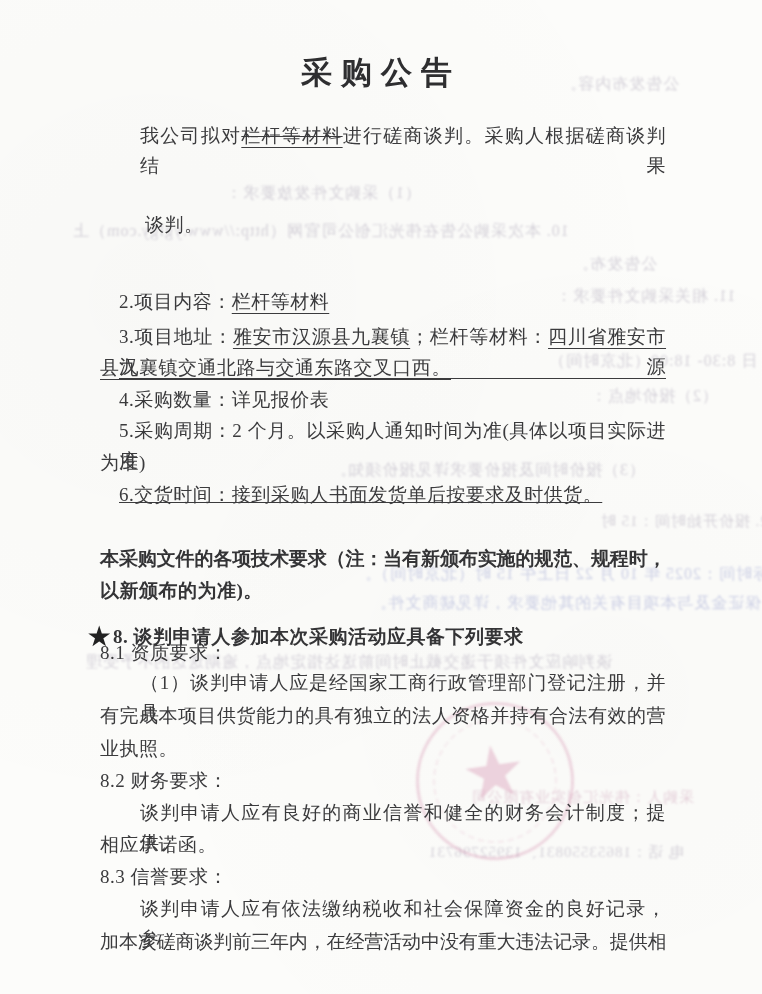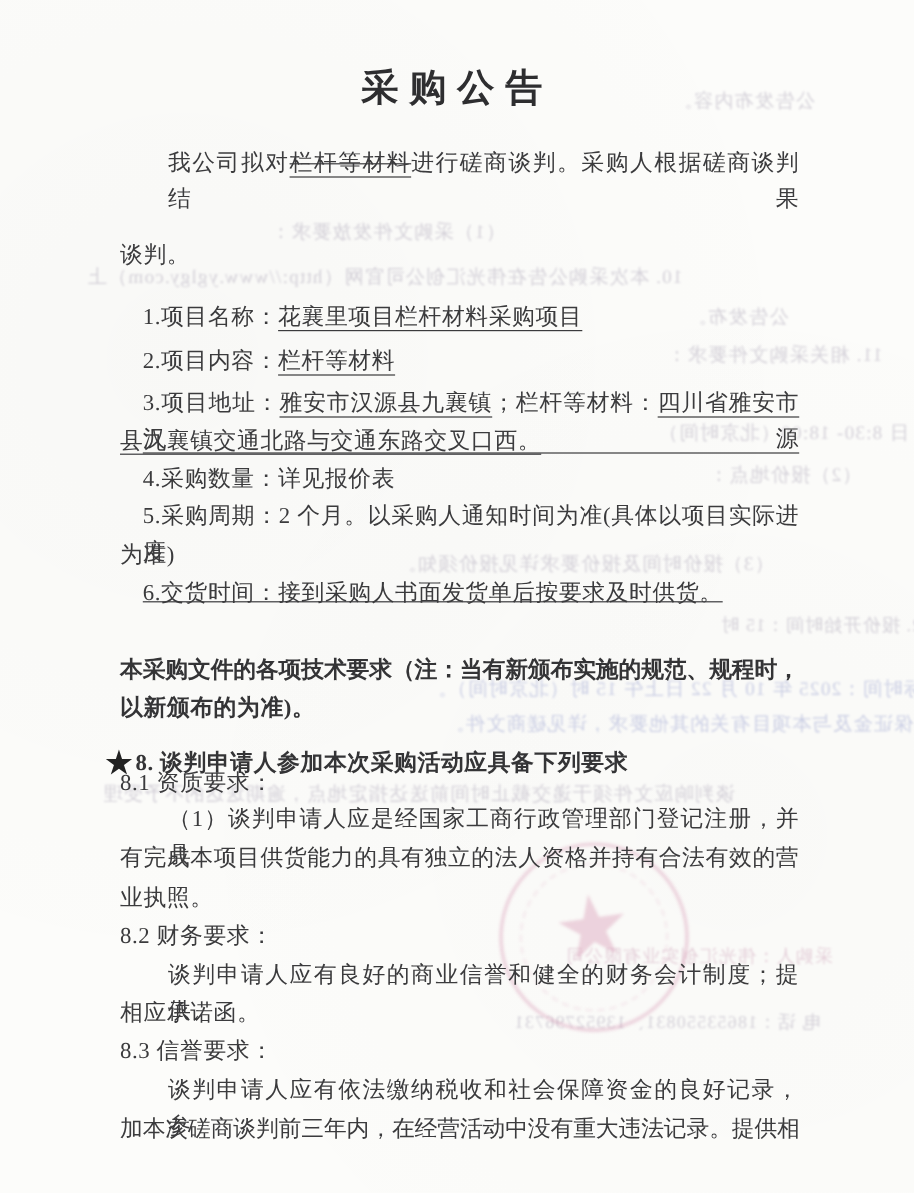--- a/index.html
+++ b/index.html
@@ -70,23 +70,22 @@
 
   <div class="seal">
     <div class="seal-ring"></div>
     <div class="seal-ring2"></div>
     <span class="seal-star">★</span>
   </div>
 
   <div class="title">采购公告</div>
 
   <div class="ln j ind2" style="top:122px;font-family:Liberation Mono, monospace;"><span>我公司拟对</span><span class="us">栏杆等材料</span><span>进行磋商谈判。采购人根据磋商谈判结果</span></div>
-  <div class="ln" style="top:198px;">谈判。</div>
+  <div class="ln" style="top:210px;margin-left:45px;">谈判。</div>
 
-  <div class="ln ind1" style="top:250px;"><span>1.项目名称：</span><span class="u">花襄里项目栏杆材料采购项目</span></div>
 
   <div class="ln ind1" style="top:287px;"><span>2.项目内容：</span><span class="u">栏杆等材料</span></div>
 
   <div class="ln j ind1" style="top:322px;"><span>3.项目地址：</span><span class="u">雅安市汉源县九襄镇</span><span>；栏杆等材料：</span><span class="u">四川省雅安市汉源</span></div>
   <div class="ln" style="top:353px;"><span class="u">县九襄镇交通北路与交通东路交叉口西。</span></div>
 
   <div class="ln ind1" style="top:385px;">4.采购数量：详见报价表</div>
 
   <div class="ln j ind1" style="top:416px;">5.采购周期：2 个月。以采购人通知时间为准(具体以项目实际进度</div>
   <div class="ln" style="top:448px;">为准)</div>

